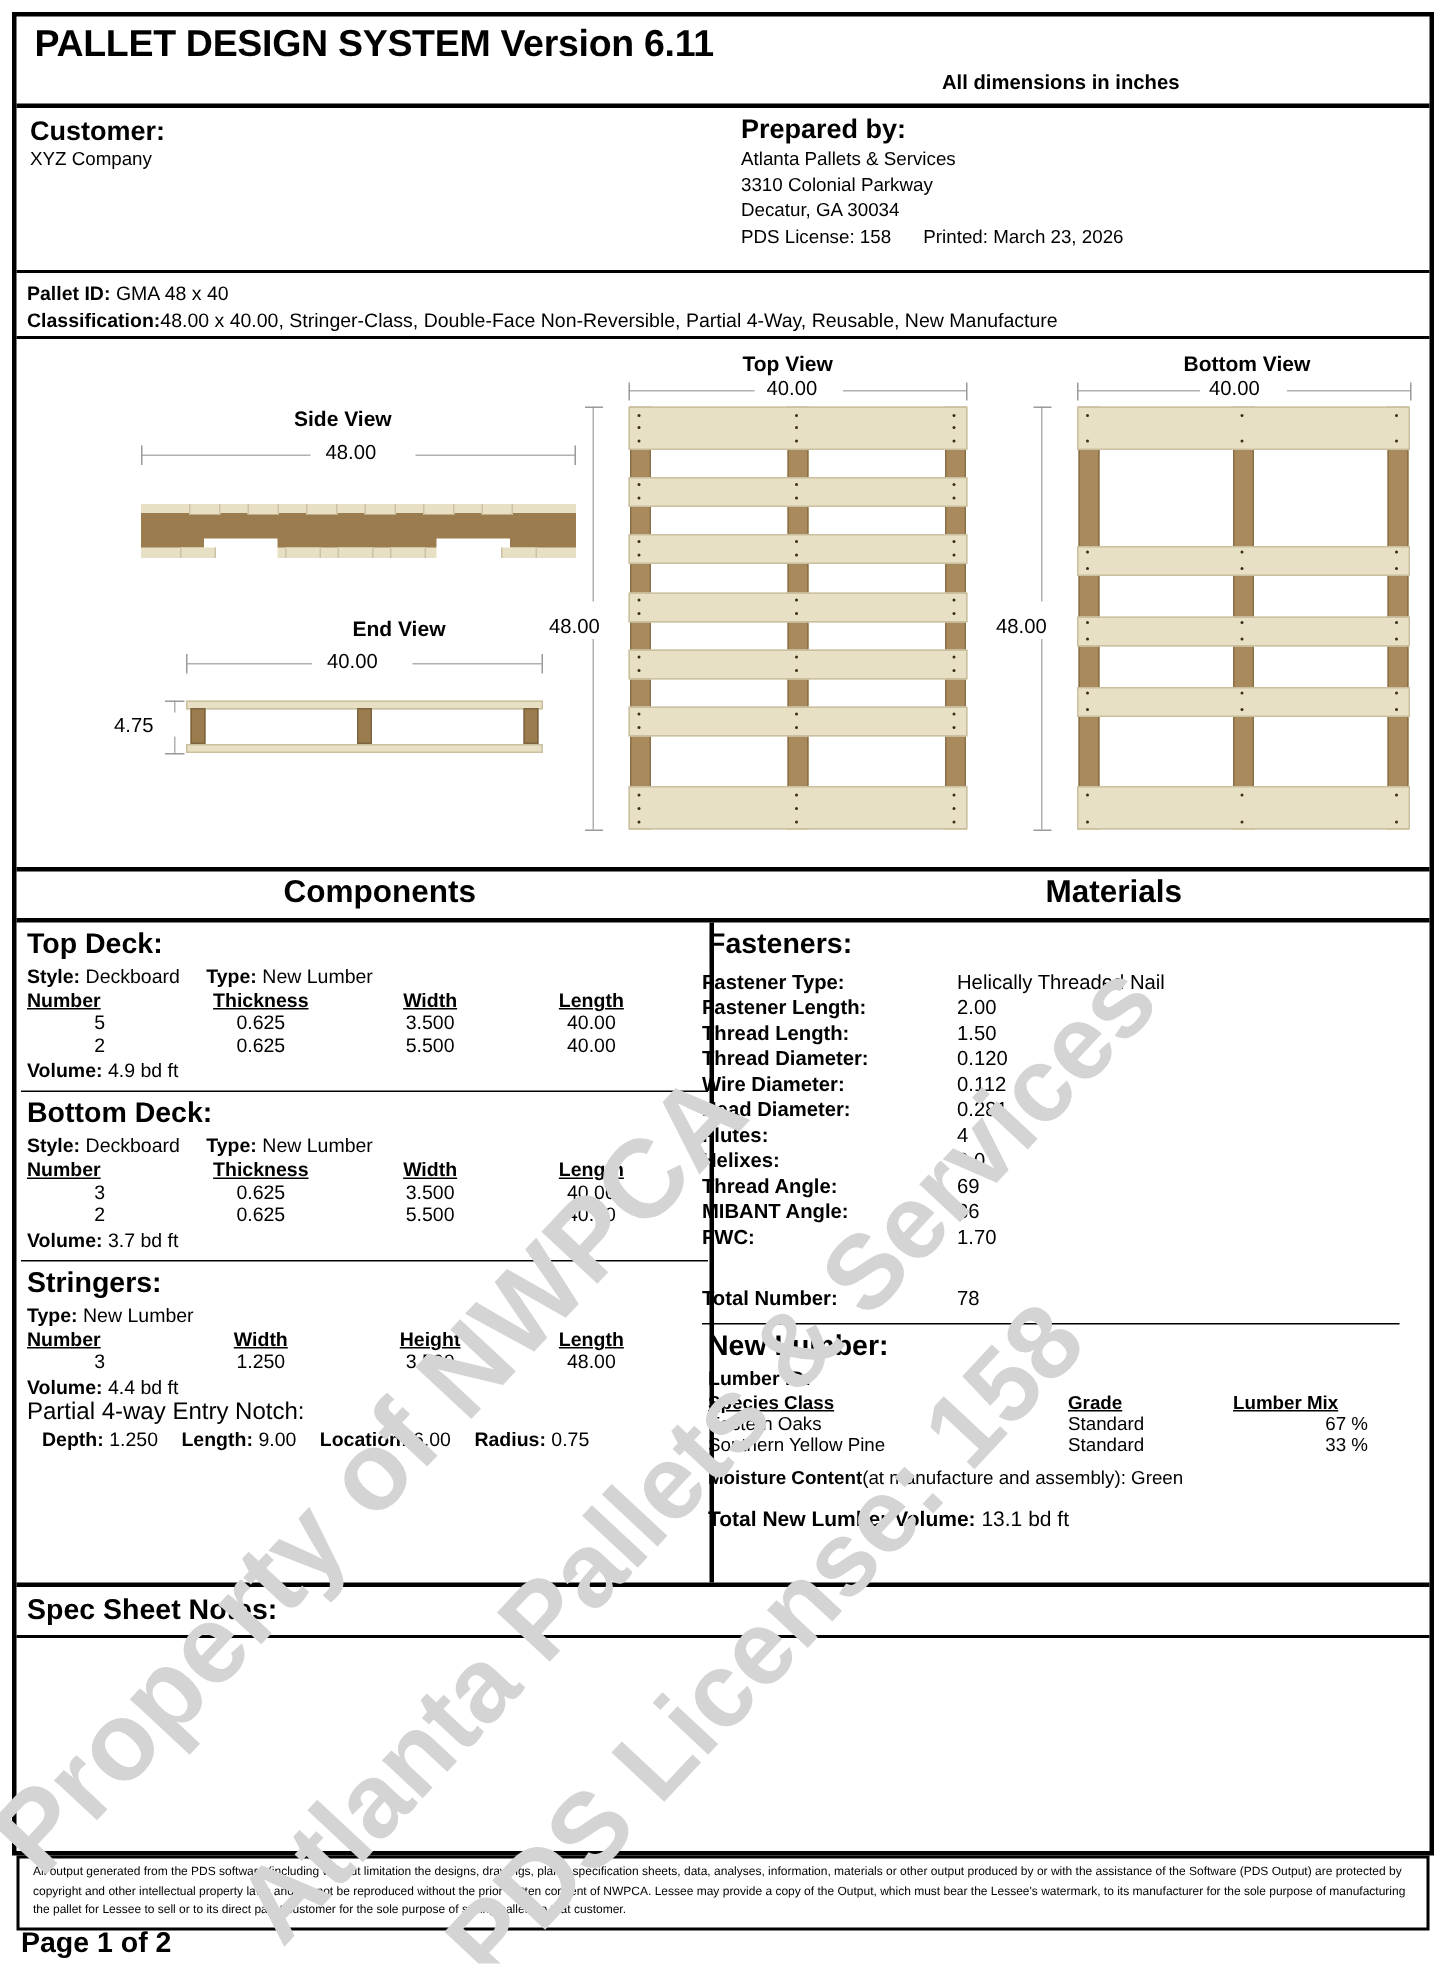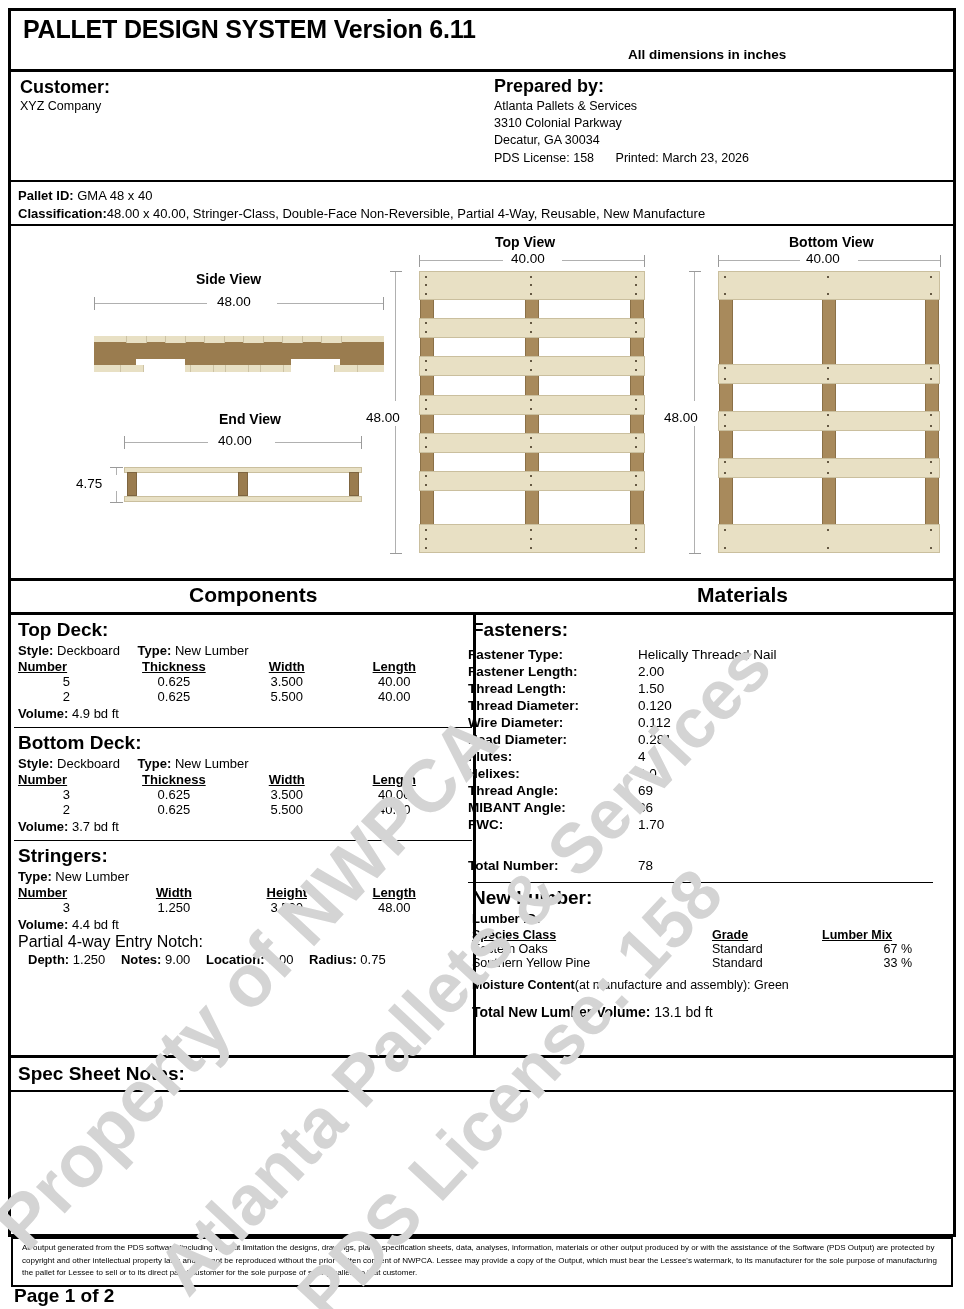--- a/index.html
+++ b/index.html
@@ -196,21 +196,21 @@
     <span>GMA 48 x 40</span>
   </div>
   <div class="cls-row">
     <b>Classification:</b><span>48.00 x 40.00, Stringer-Class, Double-Face Non-Reversible, Partial 4-Way, Reusable, New Manufacture</span>
   </div>
   <div class="rule-hdr3"></div>
 
   <div class="draw-area">
 
     <div class="view-title" style="left:185px; top:45px;">Side View</div>
-    <div class="view-title" style="left:188px; top:185px;padding-left:20px;">End View</div>
+    <div class="view-title" style="left:204px; top:185px;padding-left:20px;">End View</div>
     <div class="view-title" style="left:484px; top:8px;">Top View</div>
     <div class="view-title" style="left:778px; top:8px;">Bottom View</div>
 
     <div class="dimtxt" style="left:206px; top:68px;">48.00</div>
     <div class="dl-h" style="left:83px; top:77px; width:113px;"></div>
     <div class="dl-h" style="left:266px; top:77px; width:107px;"></div>
     <div class="tick-v" style="left:83px; top:71px; height:13px;"></div>
     <div class="tick-v" style="left:372px; top:71px; height:13px;"></div>
 
     <div class="sv-wrap">
@@ -507,21 +507,21 @@
       </tbody>
         </table>
       <div class="volline">
         <b>Volume:</b>
         <span>4.4 bd ft</span>
       </div>
       <div class="notchhdr">Partial 4-way Entry Notch:</div>
       <div class="notchvals">
         <b>Depth:</b>
         <span>1.250</span><span class="sp"></span>
-        <b>Notes:</b>
+        <b>Length:</b>
         <span>9.00</span><span class="sp"></span>
         <b>Location:</b>
         <span>6.00</span><span class="sp"></span>
         <b>Radius:</b>
         <span>0.75</span>
       </div>
     </div>
   </div>
 
   <div class="mat">

